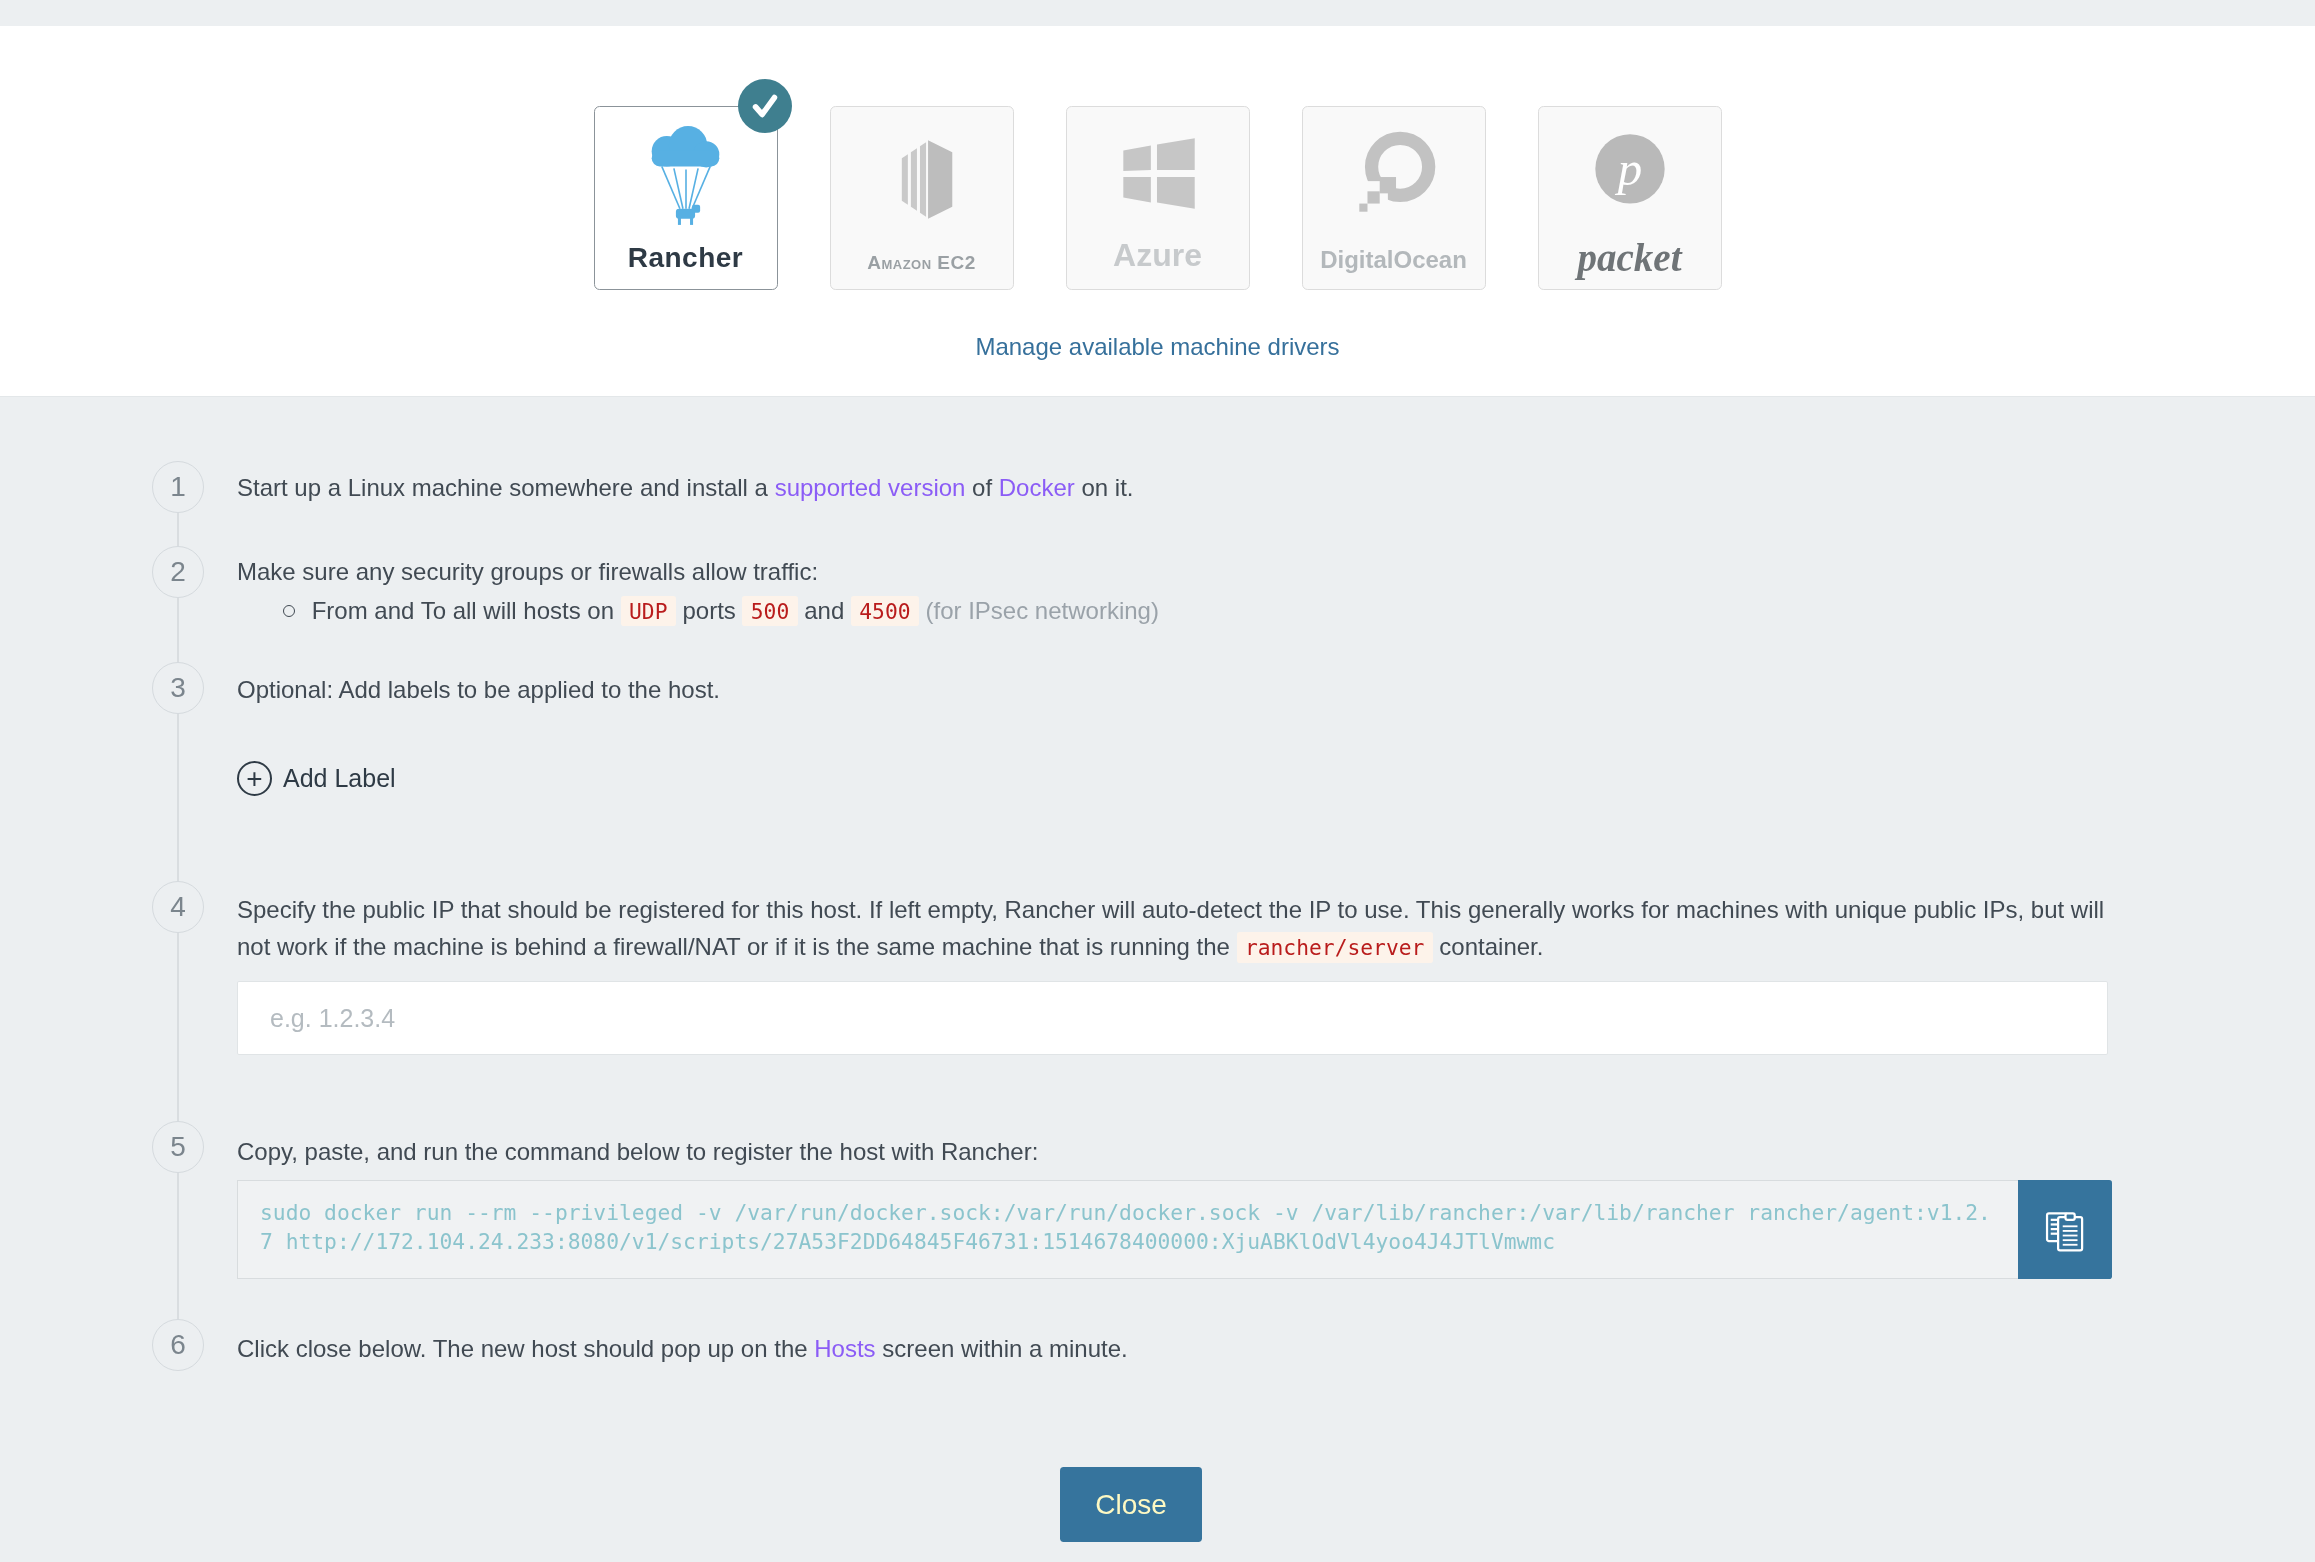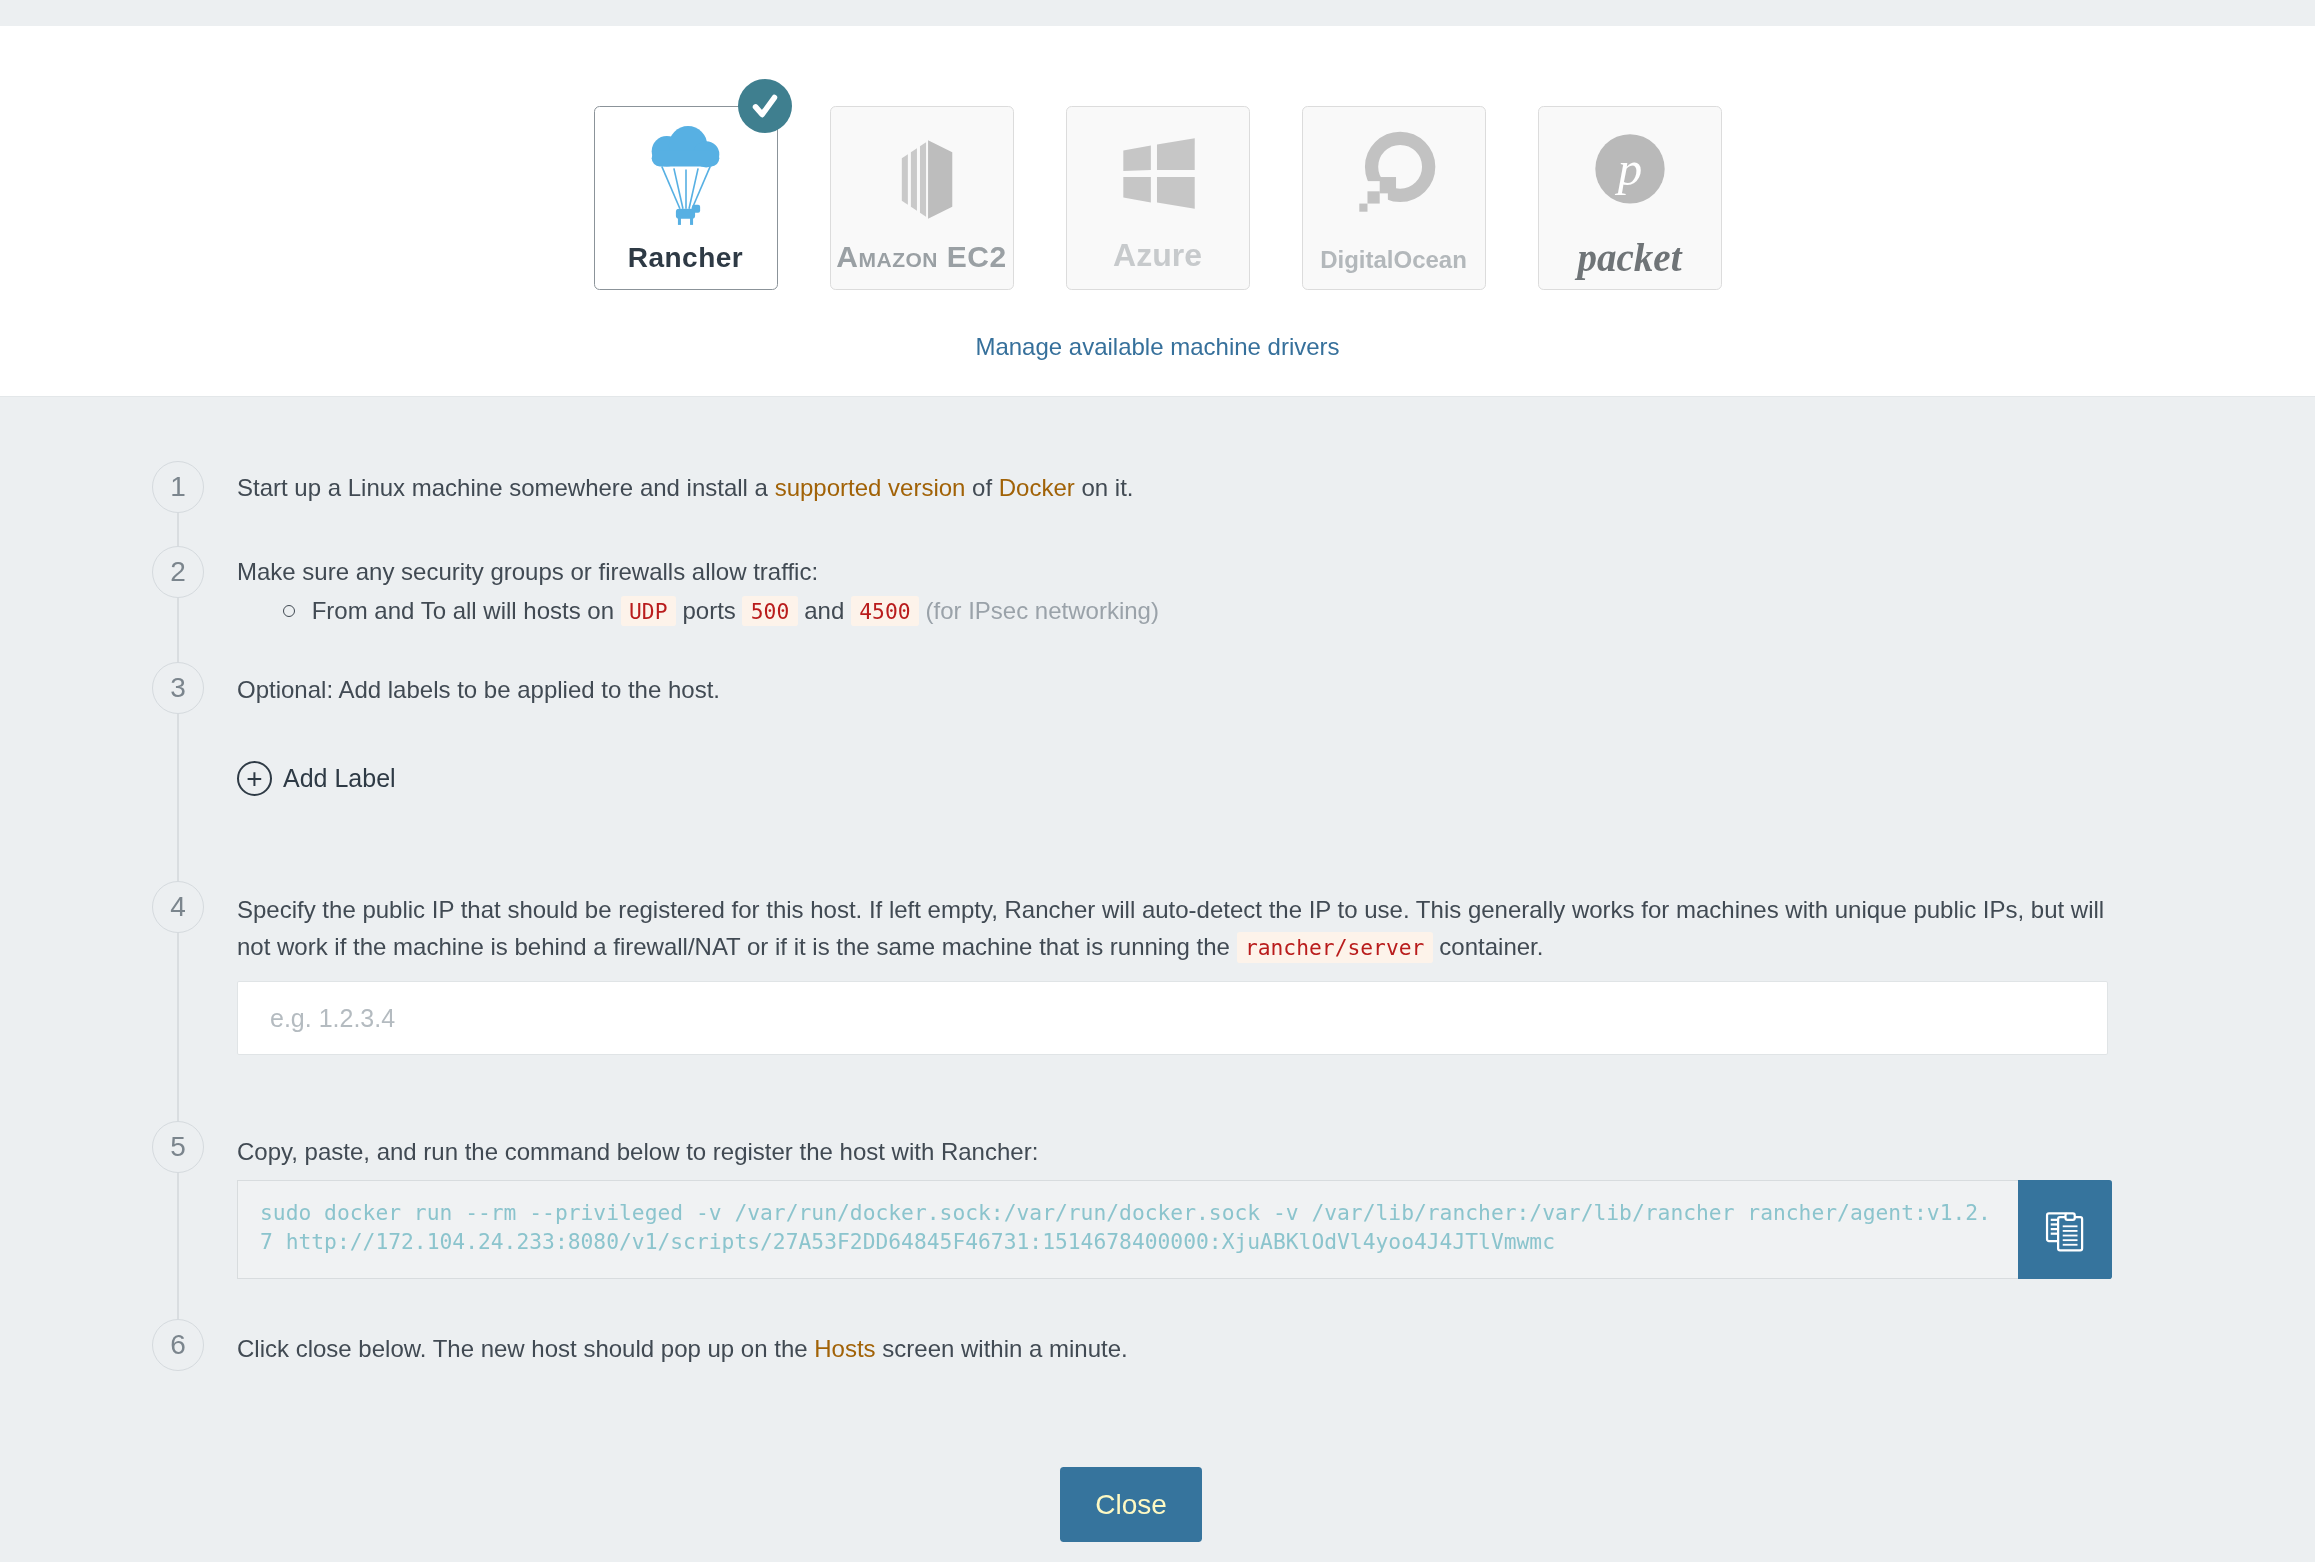--- a/index.html
+++ b/index.html
@@ -23,41 +23,41 @@
   .tile {
     position:relative; width:184px; height:184px;
     background:#f9f9f9; border:0.9px solid #dcdcdc; border-radius:5.6px;
     display:flex; flex-direction:column; align-items:center; justify-content:flex-end;
     padding-bottom:15px; cursor:pointer;
   }
   .tile.selected { background:#ffffff; border:1.9px solid #8b9399; }
   .tile .logo { position:absolute; top:16.7px; left:50%; transform:translateX(-50%); }
   .tile-label { font-weight:700; }
   .label-custom { font-size:28px; color:#2e3a45; letter-spacing:0.5px; }
-  .label-amazon { font-size:30px; color:#9aa0a4; font-variant:small-caps; letter-spacing:0.5px; }
+  .label-amazon { font-size:19px; color:#9aa0a4; font-variant:small-caps; letter-spacing:0.5px; }
   .label-azure  { font-size:32px; color:#c7cacc; }
   .label-do     { font-size:24px; color:#b3b8bb; }
   .label-packet { font-family:"Liberation Serif", serif; font-style:italic; font-size:39px; color:#6f7477; margin-bottom:-5.6px; }
   .check-badge {
     position:absolute; top:-28px; right:-15px; width:54px; height:54px;
     background:#3f7f8f; border-radius:50%;
     display:flex; align-items:center; justify-content:center;
   }
   .manage-link-row { text-align:center; margin-top:43px; }
   .manage-link { font-size:24px; color:#36709b; text-decoration:none; cursor:pointer; }
 
   
   .connector { position:absolute; left:177px; top:487px; width:1.9px; height:860px; background:#d9dde0; }
   .step-circle {
     position:absolute; left:152px; width:52px; height:52px;
     border:1.9px solid #d5dade; border-radius:50%; background:#eceff1;
     color:#7b858d; font-size:28px; display:flex; align-items:center; justify-content:center;
   }
   .step-text { position:absolute; left:237px; font-size:24px; line-height:33px; color:#414a53; }
-  a.inline-link { color:#a16207; text-decoration:none; cursor:pointer; }
+  a.inline-link { color:#8b5cf6; text-decoration:none; cursor:pointer; }
   .code-badge {
     font-family:"DejaVu Sans Mono", monospace; font-size:21.3px;
     color:#b91c1c; background:#fdf3ea; padding:2.8px 8.3px; border-radius:2.8px;
   }
   .bullet-row { display:flex; align-items:center; margin-top:5.6px; padding-left:46px; }
   .bullet-dot {
     width:12px; height:12px; border:1.9px solid #414a53; border-radius:50%;
     margin-right:16.7px; flex:0 0 auto;
   }
   .muted { color:#9aa2a9;margin-top:24px; }

